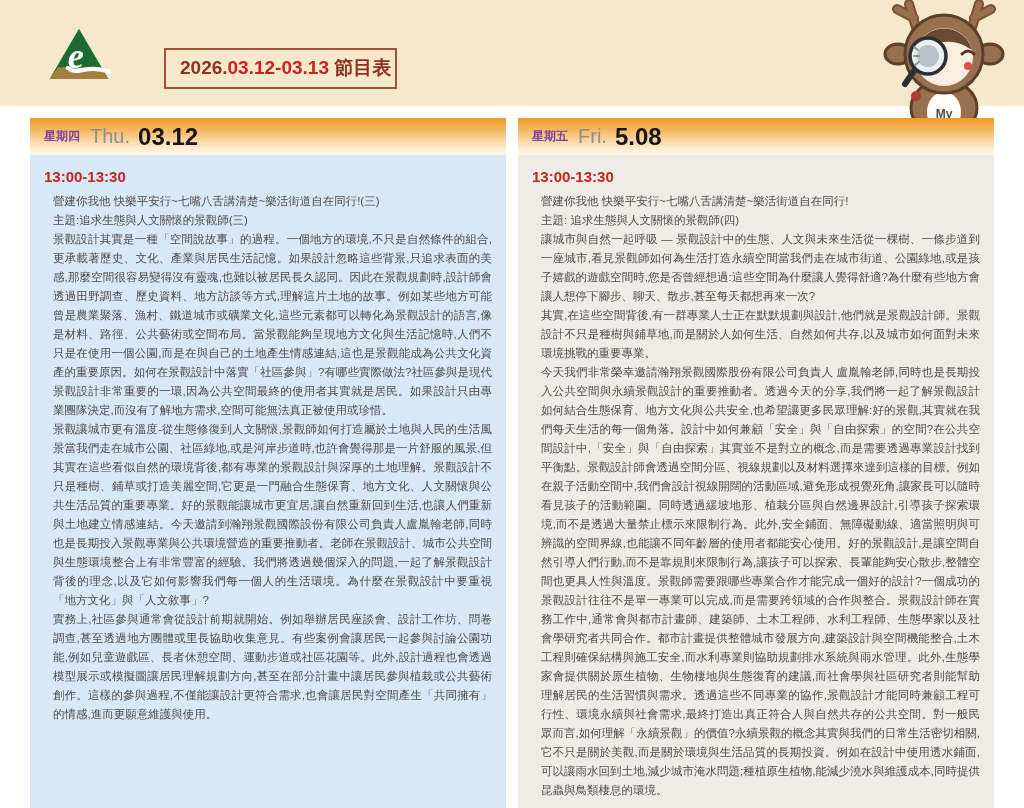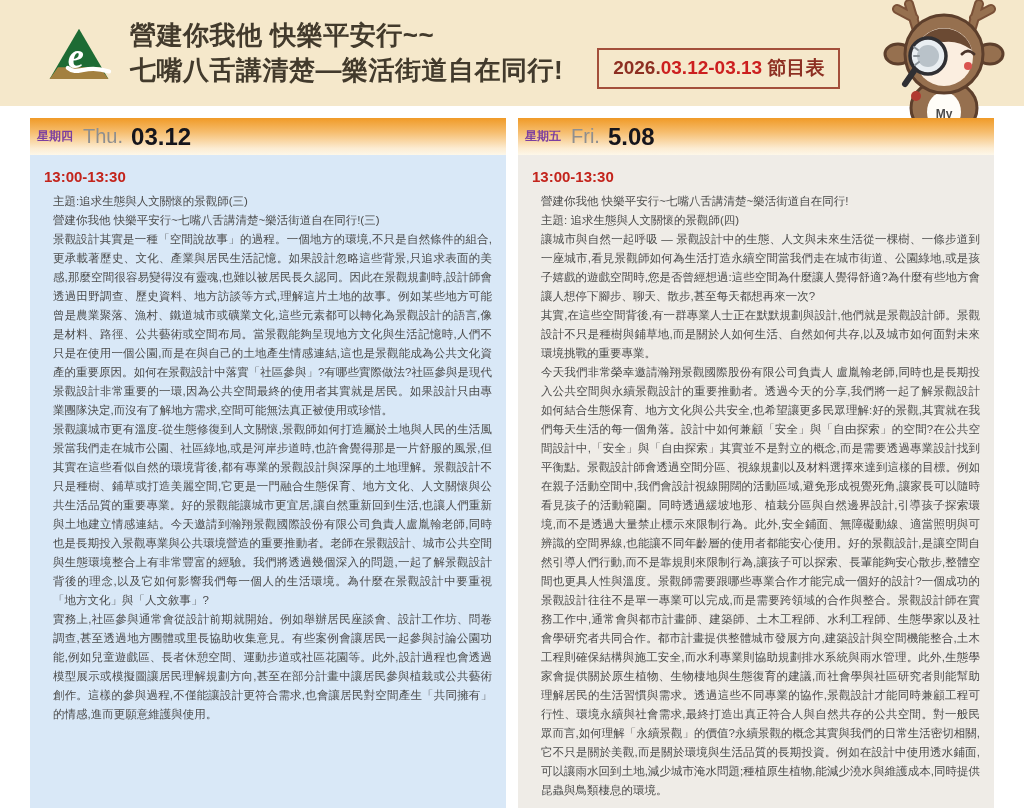--- a/index.html
+++ b/index.html
@@ -3,29 +3,29 @@
 <meta charset="utf-8">
 <style>
   html,body{margin:0;padding:0;width:1024px;height:808px;overflow:hidden;
     background:#ffffff;font-family:"Liberation Sans","DejaVu Sans",sans-serif;}
   .page{position:relative;width:1024px;height:808px;}
 
   
   .banner{position:relative;height:106px;background:#f5e8cb;display:flex;align-items:center;}
   .logo{margin:6px 16px 0 44px;flex:0 0 auto;}
   .titles{font-weight:bold;color:#423a2c;font-size:26px;line-height:35px;letter-spacing:.5px;}
-  .date-box{margin:30px 0 0 34px;border:2px solid #a34f3b;padding:5px 14px 6px 14px;
+  .date-box{margin:30px 0 0 34px;border:2px solid #a34f3b;padding:5px 4px 6px 14px;
     font-size:19px;font-weight:bold;color:#8d2f22;white-space:nowrap;background:transparent;}
   .date-box .range{color:#cc1f1f;}
   .mascot{position:absolute;top:-4px;right:14px;z-index:1;}
 
   
   .columns{position:relative;z-index:2;display:flex;gap:12px;padding:12px 30px 0 30px;}
   .column{flex:1;min-width:0;}
-  .col-header{height:37px;display:flex;align-items:center;padding-left:7px;
+  .col-header{height:37px;display:flex;align-items:center;padding-left:14px;
     background:linear-gradient(to bottom,#f09a27 0%,#f6bd6e 38%,#fcecd2 82%,#fdf7e9 100%);}
   .weekday-zh{color:#7b3fa0;font-size:12px;font-weight:bold;margin-right:10px;}
   .weekday-en{color:#8f8f8f;font-size:20px;margin-right:8px;}
   .col-date{color:#15151c;font-size:24px;font-weight:bold;}
   .col-body{height:730px;box-sizing:border-box;padding:13px 14px 0 14px;overflow:hidden;}
   .col-body.thu{background:#d9e8f7;}
   .col-body.fri{background:#efece7;}
   .time{color:#c3241c;font-weight:bold;font-size:15px;margin-bottom:7px;}
   .prog-text{padding-left:9px;}
   .prog-line,.col-body p{margin:0;font-size:11.5px;line-height:19px;color:#4c4c4c;text-align:justify;}
@@ -39,24 +39,20 @@
 <div class="page">
 
   <div class="banner">
     <svg class="logo" width="70" height="80" viewBox="0 0 100 90">
       <polygon points="50,6 92,78 8,78" fill="#1d6b34"></polygon>
       <polygon points="20,61 80,61 92,78 8,78" fill="#a3803f"></polygon>
       <text x="34" y="62" font-family="'Liberation Serif','DejaVu Serif',serif" font-style="italic" font-weight="bold" font-size="52" fill="#ffffff">e</text>
       <path d="M34,62 C48,74 58,56 93,67" stroke="#ffffff" stroke-width="6" fill="none" stroke-linecap="round"></path>
     </svg>
 
-    <div class="titles">
-      <div>營建你我他 快樂平安行~~</div>
-      <div>七嘴八舌講清楚—樂活街道自在同行!</div>
-    </div>
 
     <div class="date-box"><span>2026.</span><span class="range">03.12-03.13</span><span> 節目表</span></div>
 
     <svg class="mascot" width="132" height="132" viewBox="0 0 132 132">
 
       <path d="M40,38 L31,8 M36,22 L19,13" stroke="#7a5138" stroke-width="10" fill="none" stroke-linecap="round"></path>
       <path d="M92,38 L101,8 M96,22 L113,13" stroke="#7a5138" stroke-width="10" fill="none" stroke-linecap="round"></path>
       <path d="M40,38 L31,8 M36,22 L19,13" stroke="#96704f" stroke-width="6" fill="none" stroke-linecap="round"></path>
       <path d="M92,38 L101,8 M96,22 L113,13" stroke="#96704f" stroke-width="6" fill="none" stroke-linecap="round"></path>
 
@@ -88,22 +84,22 @@
 
     <div class="column">
       <div class="col-header">
         <span class="weekday-zh">星期四</span>
         <span class="weekday-en">Thu.</span>
         <span class="col-date">03.12</span>
       </div>
       <div class="col-body thu">
         <div class="time">13:00-13:30</div>
         <div class="prog-text">
+          <div class="prog-line">營建你我他 快樂平安行~七嘴八舌講清楚~樂活街道自在同行!(三)</div>
           <div class="prog-line">主題:追求生態與人文關懷的景觀師(三)</div>
-          <div class="prog-line">營建你我他 快樂平安行~七嘴八舌講清楚~樂活街道自在同行!(三)</div>
           <p>景觀設計其實是一種「空間說故事」的過程。一個地方的環境,不只是自然條件的組合,更承載著歷史、文化、產業與居民生活記憶。如果設計忽略這些背景,只追求表面的美感,那麼空間很容易變得沒有靈魂,也難以被居民長久認同。因此在景觀規劃時,設計師會透過田野調查、歷史資料、地方訪談等方式,理解這片土地的故事。例如某些地方可能曾是農業聚落、漁村、鐵道城市或礦業文化,這些元素都可以轉化為景觀設計的語言,像是材料、路徑、公共藝術或空間布局。當景觀能夠呈現地方文化與生活記憶時,人們不只是在使用一個公園,而是在與自己的土地產生情感連結,這也是景觀能成為公共文化資產的重要原因。如何在景觀設計中落實「社區參與」?有哪些實際做法?社區參與是現代景觀設計非常重要的一環,因為公共空間最終的使用者其實就是居民。如果設計只由專業團隊決定,而沒有了解地方需求,空間可能無法真正被使用或珍惜。</p>
           <p>景觀讓城市更有溫度-從生態修復到人文關懷,景觀師如何打造屬於土地與人民的生活風景當我們走在城市公園、社區綠地,或是河岸步道時,也許會覺得那是一片舒服的風景,但其實在這些看似自然的環境背後,都有專業的景觀設計與深厚的土地理解。景觀設計不只是種樹、鋪草或打造美麗空間,它更是一門融合生態保育、地方文化、人文關懷與公共生活品質的重要專業。好的景觀能讓城市更宜居,讓自然重新回到生活,也讓人們重新與土地建立情感連結。今天邀請到瀚翔景觀國際設份有限公司負責人盧胤翰老師,同時也是長期投入景觀專業與公共環境營造的重要推動者。老師在景觀設計、城市公共空間與生態環境整合上有非常豐富的經驗。我們將透過幾個深入的問題,一起了解景觀設計背後的理念,以及它如何影響我們每一個人的生活環境。為什麼在景觀設計中要重視「地方文化」與「人文敘事」?</p>
           <p>實務上,社區參與通常會從設計前期就開始。例如舉辦居民座談會、設計工作坊、問卷調查,甚至透過地方團體或里長協助收集意見。有些案例會讓居民一起參與討論公園功能,例如兒童遊戲區、長者休憩空間、運動步道或社區花園等。此外,設計過程也會透過模型展示或模擬圖讓居民理解規劃方向,甚至在部分計畫中讓居民參與植栽或公共藝術創作。這樣的參與過程,不僅能讓設計更符合需求,也會讓居民對空間產生「共同擁有」的情感,進而更願意維護與使用。</p>
         </div>
       </div>
     </div>
 
     <div class="column">
       <div class="col-header">
         <span class="weekday-zh">星期五</span>

